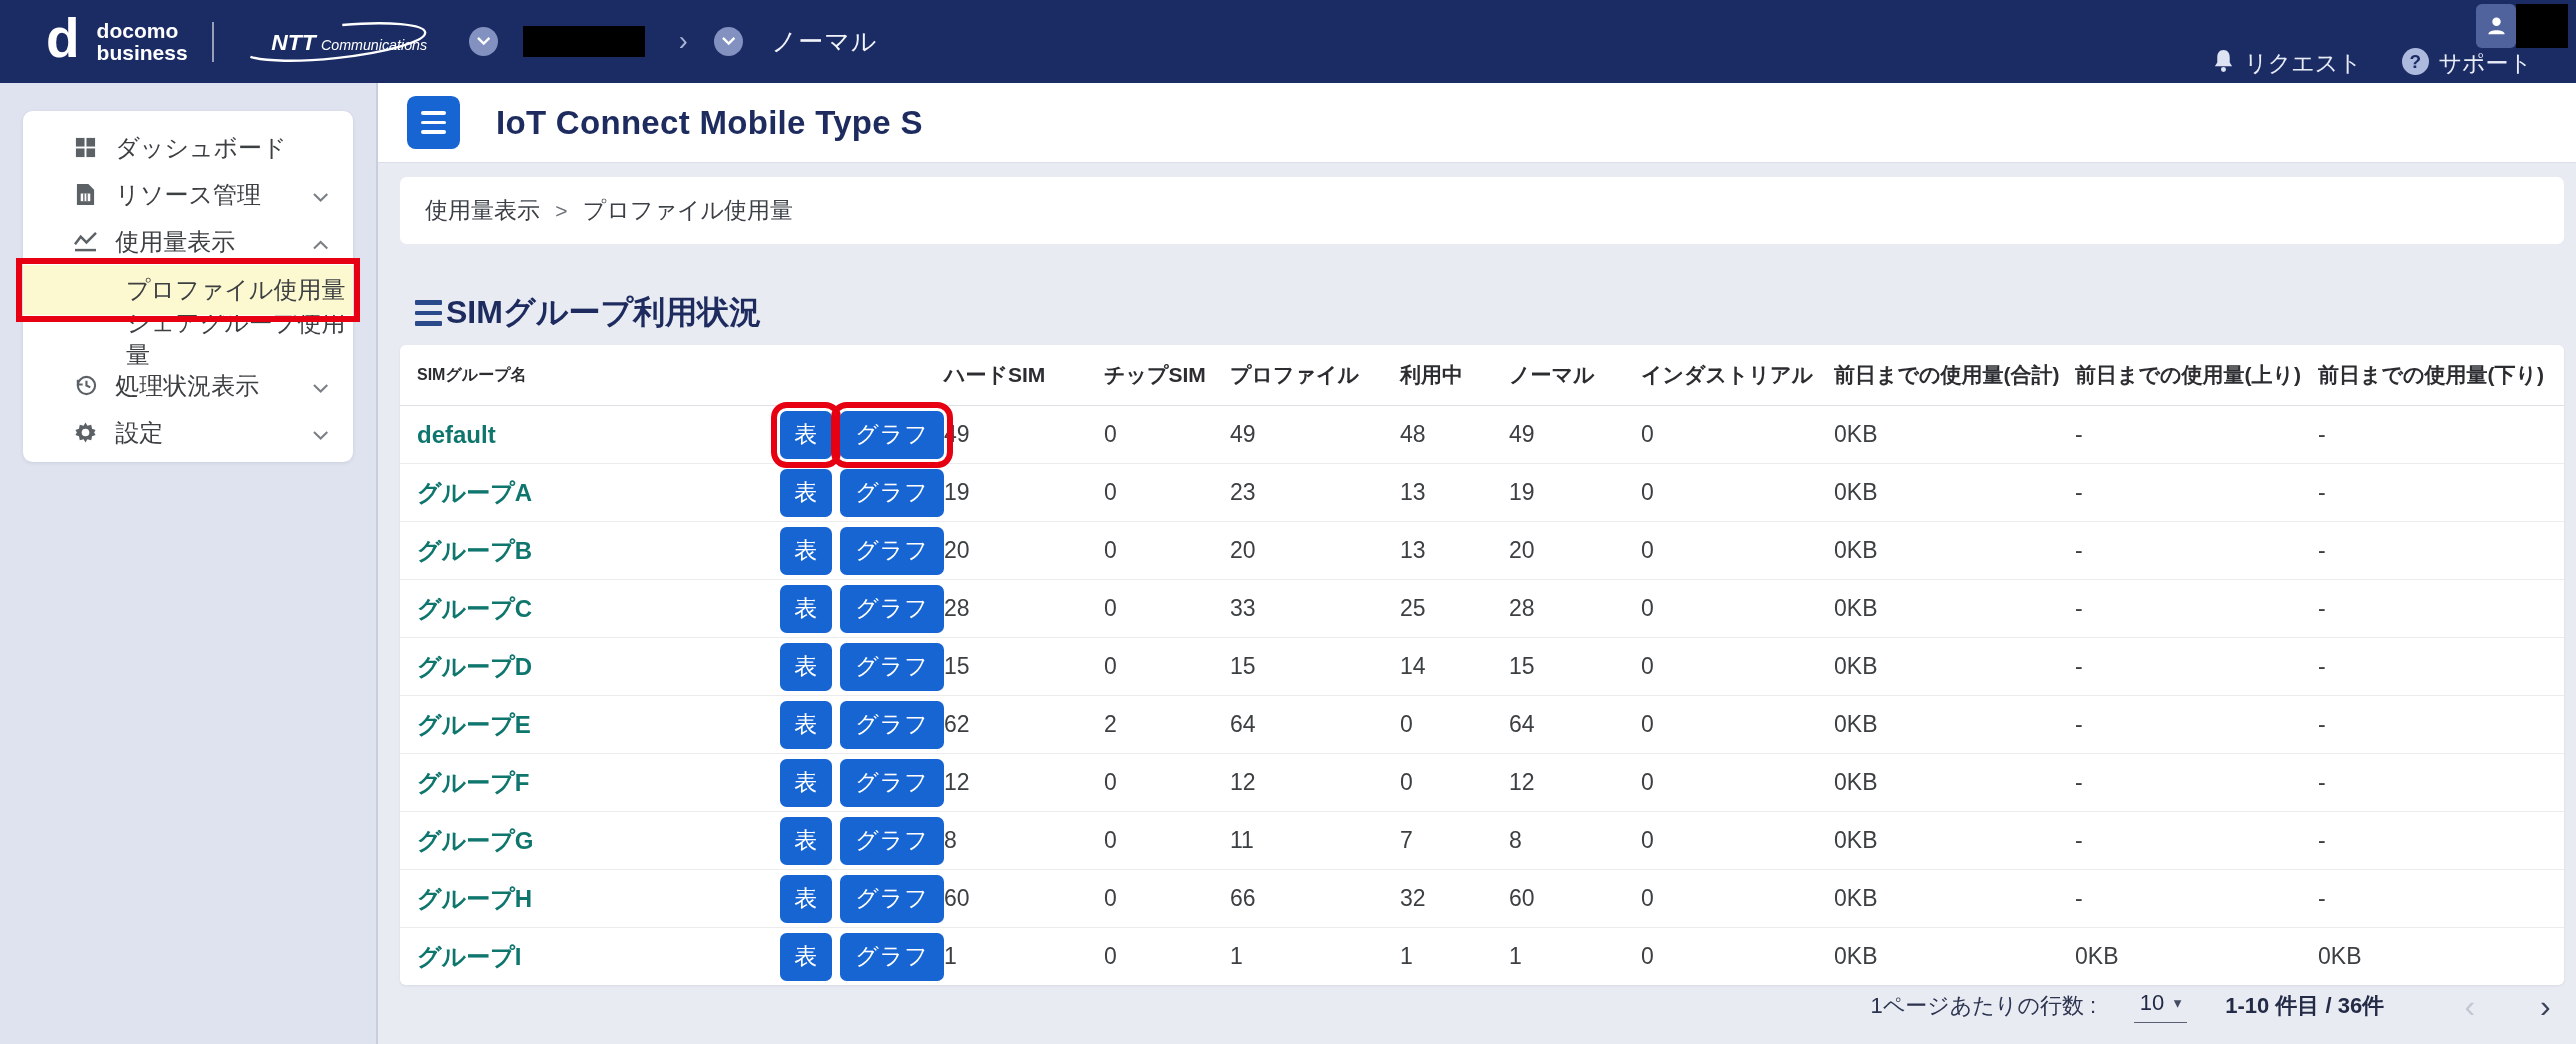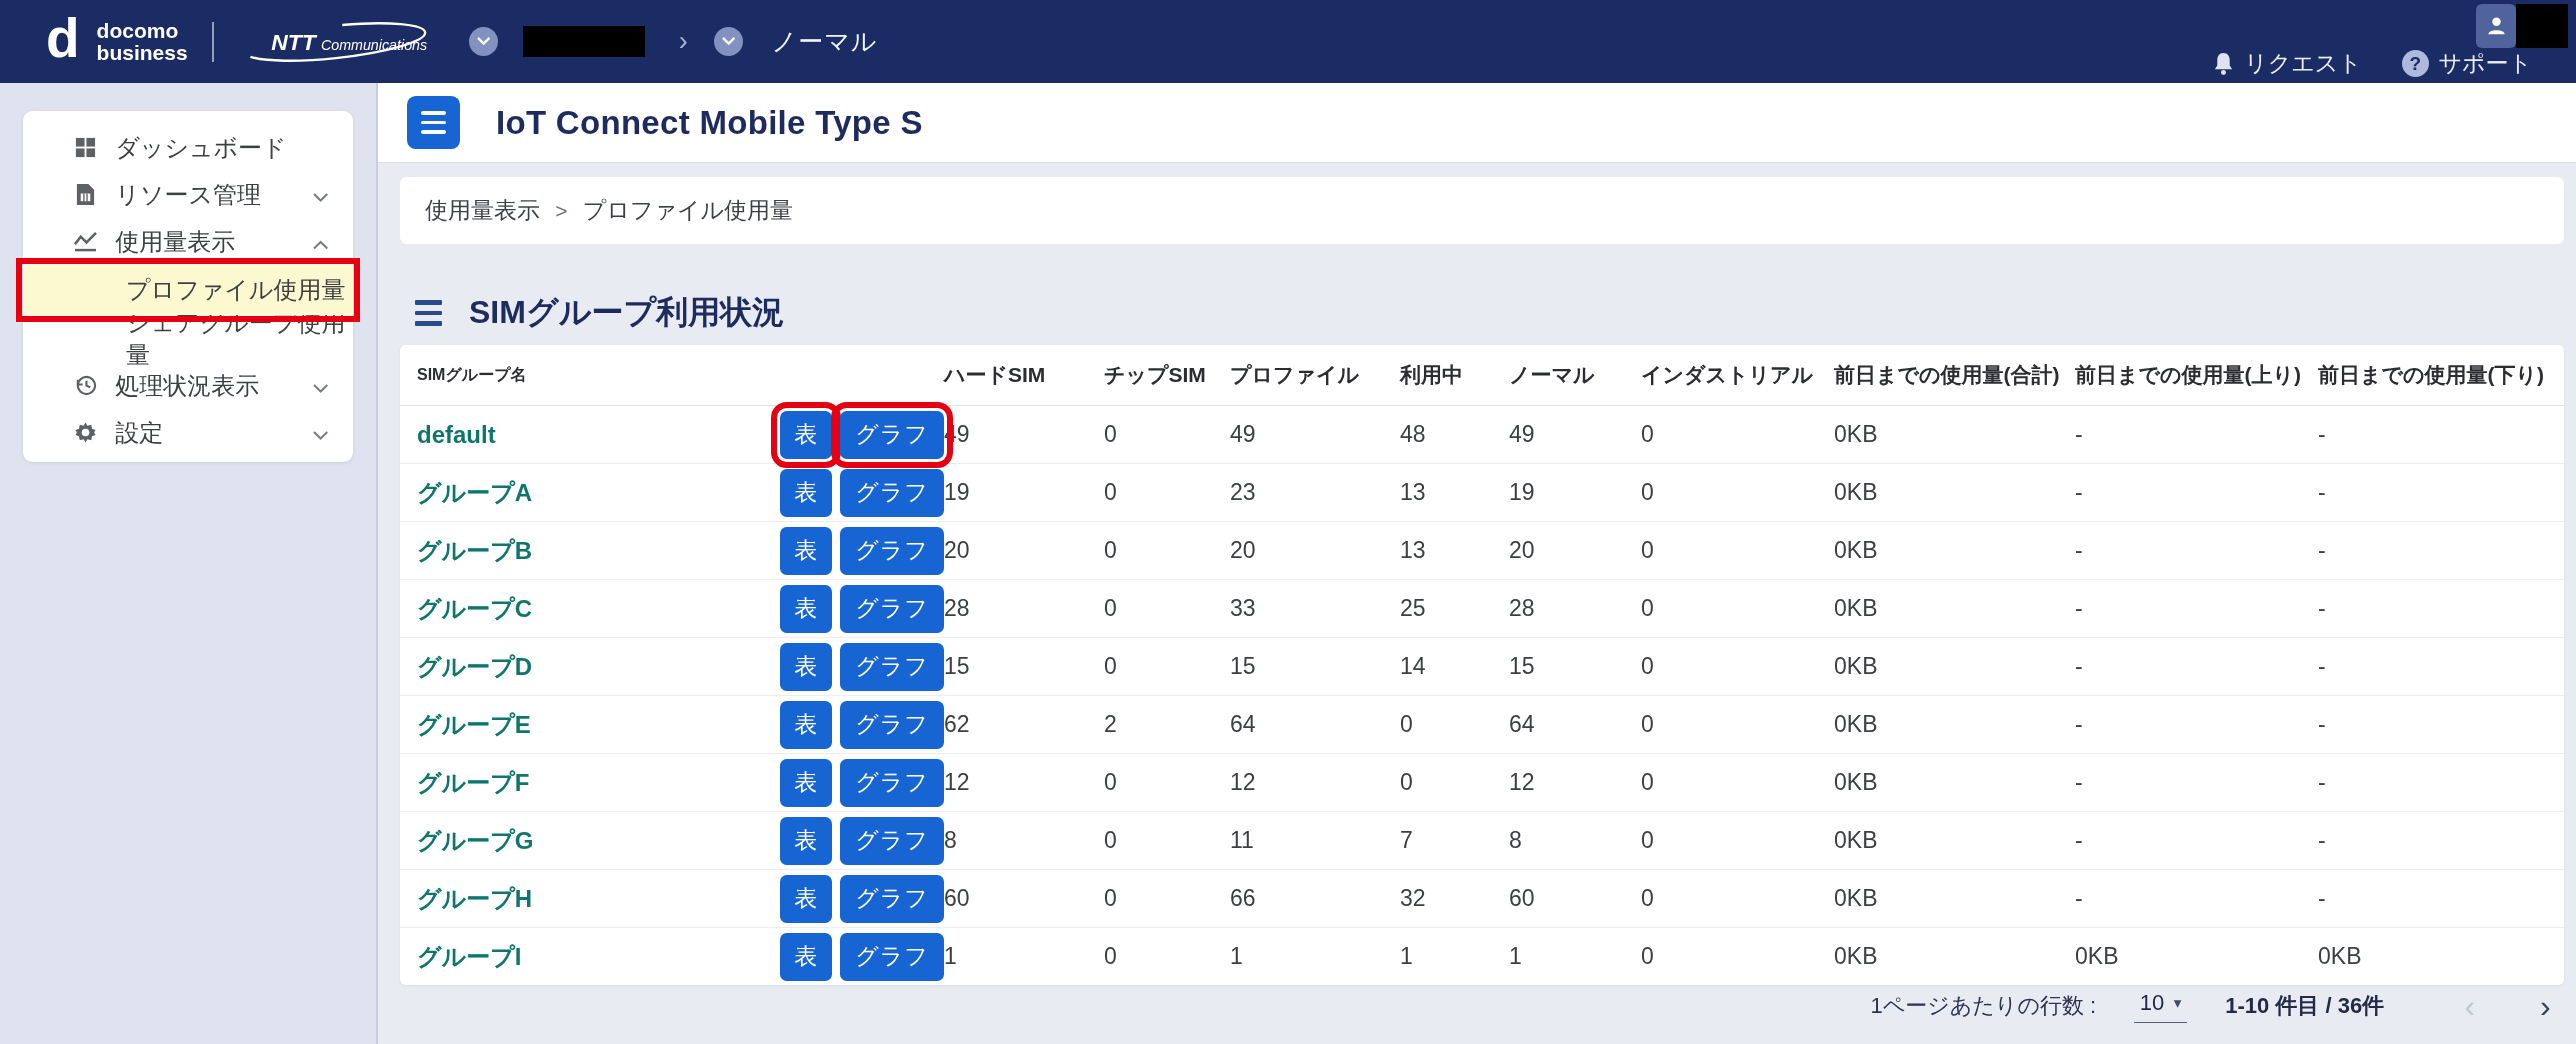--- a/index.html
+++ b/index.html
@@ -13,21 +13,21 @@
   .logo-stack{display:flex;flex-direction:column;line-height:1.02;font-weight:700;font-size:21px;color:#fff;}
   .logo-sep{width:1.9px;height:40px;background:rgba(255,255,255,.55);margin:0 7.6px;}
   .ntt-logo{display:flex;align-items:center;gap:3.8px;}
   .badge-circle{width:29px;height:29px;border-radius:50%;background:#8291c0;display:flex;align-items:center;justify-content:center;margin-left:13.4px;}
   .badge-circle svg{display:block;}
   .redact{background:#000;}
   .redact-nav{width:122px;height:31.5px;margin-left:7.6px;}
   .nav-gt{color:#aab4d4;font-size:27px;margin:0 9.5px 0 17px;}
   .nav-menu-label{font-size:25px;color:#f2f4fb;margin-left:11.4px;letter-spacing:1px;}
   .nav-right{position:absolute;right:44px;top:48px;display:flex;align-items:center;gap:40px;font-size:23px;color:#e8ecf7;}
-  .nav-right .nav-item{display:flex;align-items:center;gap:9.5px;cursor:pointer;}
+  .nav-right .nav-item{display:flex;align-items:flex-start;gap:9.5px;cursor:pointer;}
   .help-circle{width:27px;height:27px;border-radius:50%;background:#aebadd;color:#1b2c64;font-size:19px;font-weight:700;display:flex;align-items:center;justify-content:center;}
   .user-tile{position:absolute;right:60px;top:3.8px;width:40px;height:44px;background:#50639c;border-radius:5.7px;display:flex;align-items:center;justify-content:center;}
   .redact-user{position:absolute;right:7.6px;top:3.8px;width:52px;height:44px;}
 
   
   .leftrail{position:absolute;left:0;top:83px;width:376px;height:961px;background:#dfe3ef;}
   .rail-divider{position:absolute;left:376px;top:83px;width:1.9px;height:961px;background:#c9cedd;}
   .sidebar-card{position:absolute;left:23px;top:111px;width:330px;height:351px;background:#fff;border-radius:9.5px;
                 box-shadow:0 1px 3.8px rgba(30,40,80,.10);padding-top:13px;box-sizing:border-box;}
   .side-item{height:47px;display:flex;align-items:center;padding:0 25px 0 48px;gap:15.3px;color:#3d4043;font-size:24px;cursor:pointer;position:relative;}
@@ -40,21 +40,21 @@
 
   
   .main-headerbar{position:absolute;left:378px;top:83px;width:2198px;height:79px;background:#fff;border-bottom:1px solid #dcdfe9;display:flex;align-items:center;}
   .hamburger{width:53px;height:53px;margin-left:29px;border-radius:8.6px;background:#1765d2;border:none;display:flex;flex-direction:column;justify-content:center;align-items:center;gap:5.7px;cursor:pointer;}
   .hamburger .bar{width:25px;height:3.8px;border-radius:1.9px;background:#fff;}
   .page-title{margin-left:36px;font-size:33px;font-weight:700;color:#1d2b5e;letter-spacing:0.3px;}
 
   .crumb-card{position:absolute;left:400px;top:177px;width:2164px;height:67px;background:#fff;border-radius:6.7px;display:flex;align-items:center;padding-left:25px;box-sizing:border-box;font-size:23px;color:#3b3f46;gap:15.3px;}
   .crumb-sep{color:#6a6f78;font-size:21px;}
 
-  .section-row{position:absolute;left:415px;top:291px;display:flex;align-items:center;gap:27px;}
+  .section-row{position:absolute;left:415px;top:291px;display:flex;align-items:center;gap:4px;}
   .list-icon{display:flex;flex-direction:column;gap:5.7px;}
   .list-icon .bar{width:27px;height:4.8px;background:#2b4a8b;border-radius:1px;}
   .section-title{font-size:32px;font-weight:700;color:#1d2b5e;}
 
   .table-card{position:absolute;left:400px;top:345px;width:2164px;background:#fff;border-radius:5.7px;box-shadow:0 1px 2.9px rgba(30,40,80,.08);}
   .trow{display:grid;grid-template-columns:380px 164px 160px 126px 170px 109px 132px 193px 241px 243px 1fr;align-items:center;height:57px;border-bottom:1px solid #ececef;}
   .trow.thead{height:60px;border-bottom:1px solid #dfe0e4;font-size:21px;font-weight:700;color:#2b2d31;}
   .cell-name{padding-left:17px;font-size:24px;font-weight:700;color:#0f766e;}
   .thead .cell-name{font-size:16px;color:#2b2d31;}
   .cell-num{font-size:23px;color:#3c4043;}

